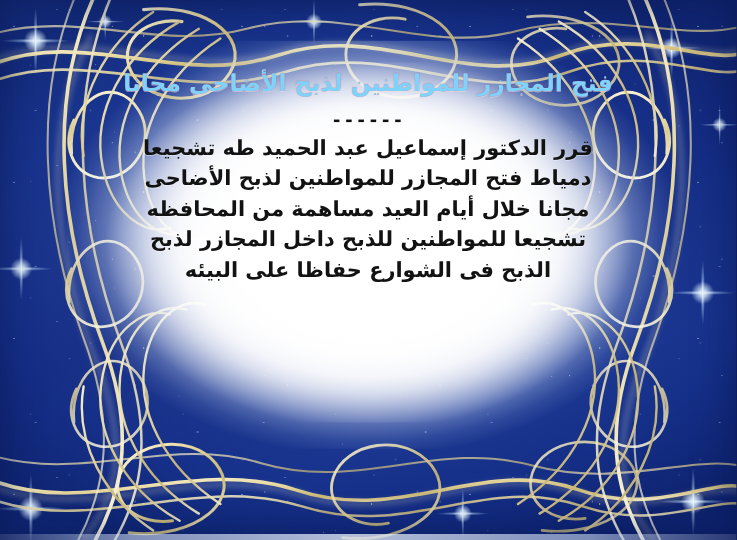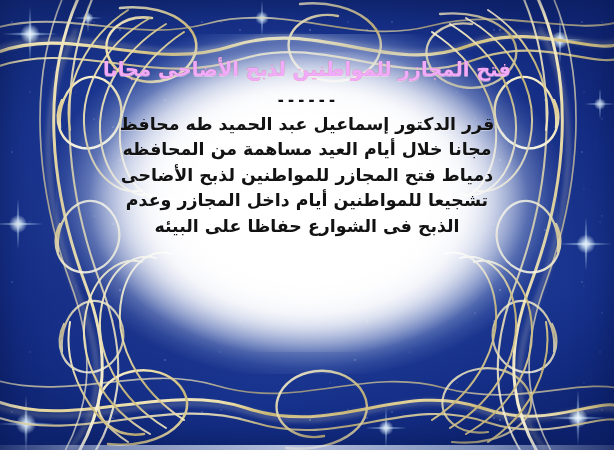--- a/index.html
+++ b/index.html
@@ -112,21 +112,21 @@
 
   
   .content {
     position: absolute;
     left: 95px; top: 56px;
     width: 424px; height: 300px;
     text-align: center;
     direction: rtl;
   }
   .headline {
-    color: #f0abfc;
+    color: #7dd3fc;
     font-weight: 700;
     font-size: 19.5px;
     line-height: 1.42;
     letter-spacing: 0px;
     margin: 0;
     padding: 0 6px;
     text-shadow:
       0 0 1px rgba(207,11,21,.55),
       0 1px 0 rgba(255,255,255,.45);
   }
@@ -311,24 +311,24 @@
 
   <div class="content">
 
     <div class="headline">
       <span class="ln">فتح المجازر للمواطنين لذبح الأضاحى مجانا</span>
     </div>
 
     <div class="divider">------</div>
 
     <div class="body-text">
-      <span class="ln">قرر الدكتور إسماعيل عبد الحميد طه محافظ</span>
+      <span class="ln">قرر الدكتور إسماعيل عبد الحميد طه تشجيعا</span>
+      <span class="ln">دمياط فتح المجازر للمواطنين لذبح الأضاحى</span>
       <span class="ln">مجانا خلال أيام العيد مساهمة من المحافظه</span>
-      <span class="ln">دمياط فتح المجازر للمواطنين لذبح الأضاحى</span>
-      <span class="ln">تشجيعا للمواطنين أيام داخل المجازر وعدم</span>
+      <span class="ln">تشجيعا للمواطنين للذبح داخل المجازر لذبح</span>
       <span class="ln">الذبح فى الشوارع حفاظا على البيئه</span>
     </div>
 
   </div>
 
   <div class="edge-vignette"></div>
   <div class="bottom-strip"></div>
 </div>
 
 </body></html>

